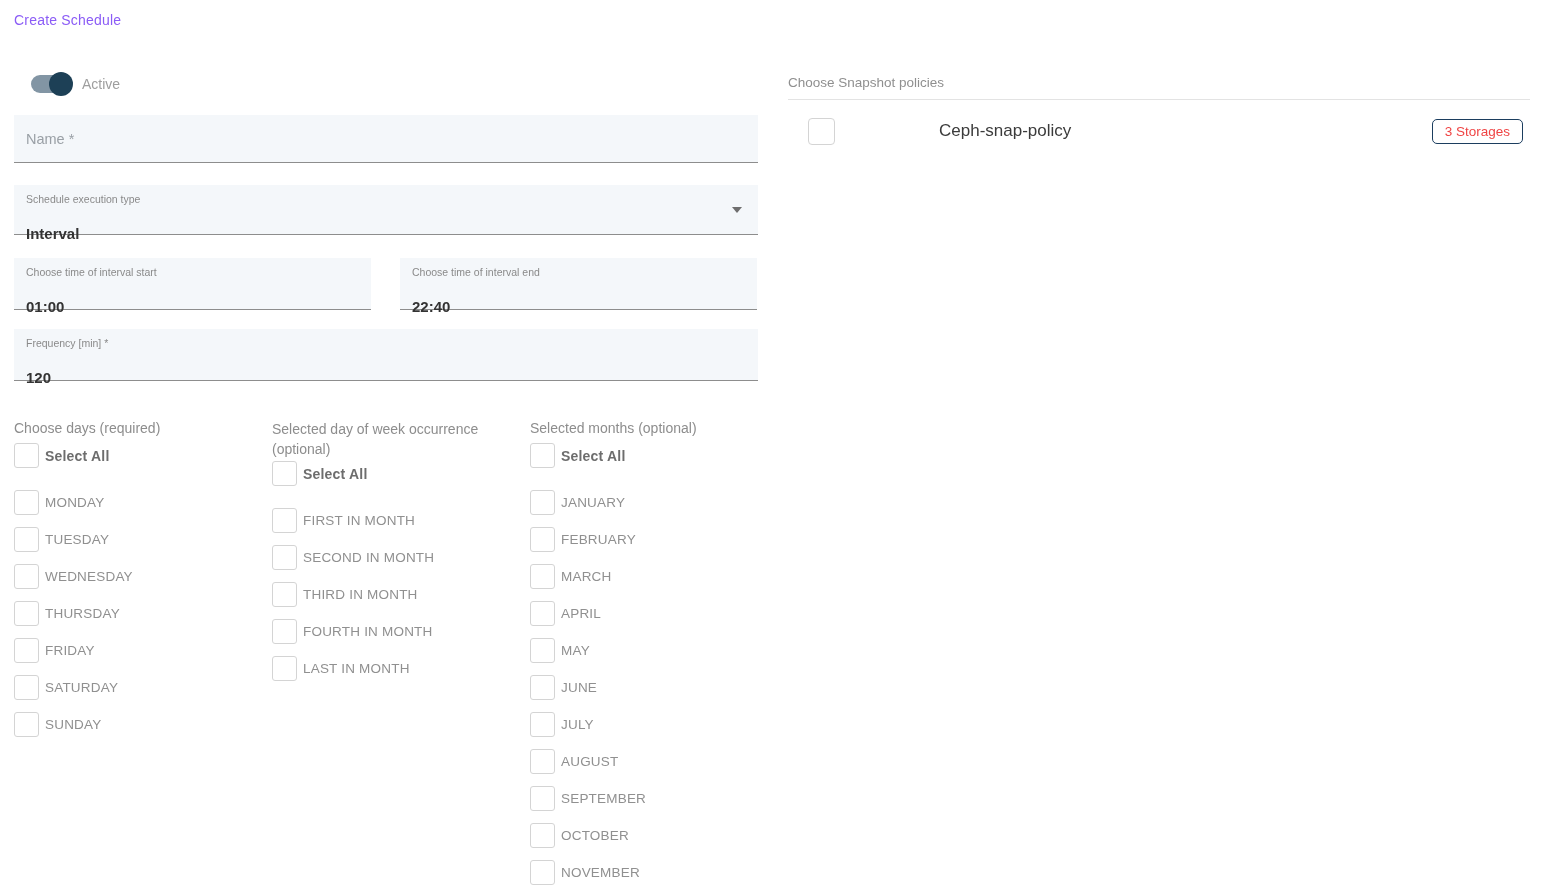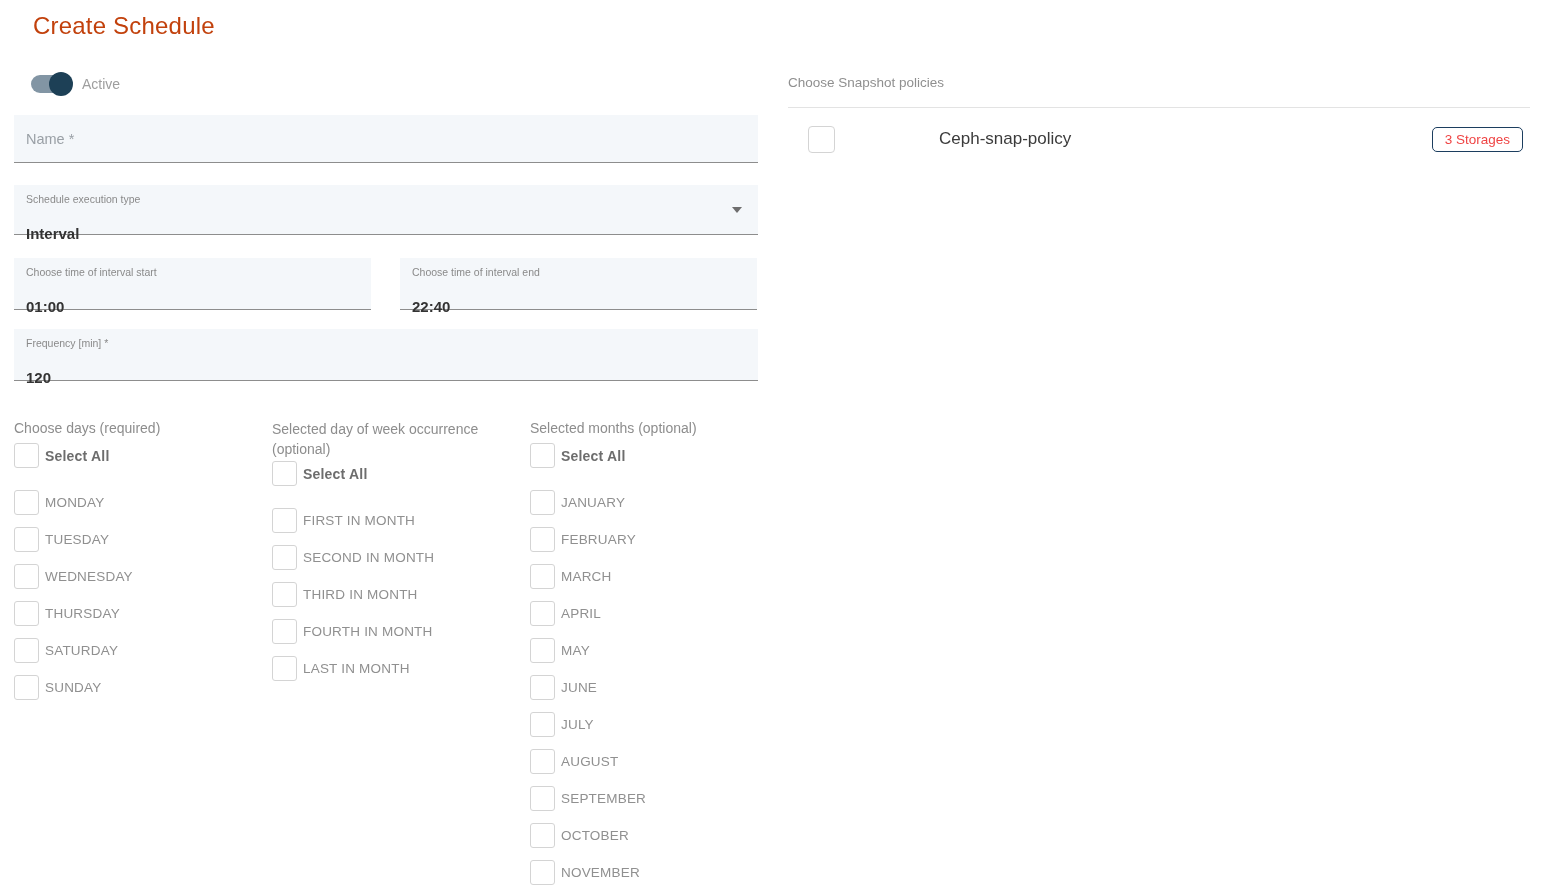--- a/index.html
+++ b/index.html
@@ -7,21 +7,21 @@
   body {
     position:relative;
     background:#ffffff;
     font-family:"Liberation Sans", sans-serif;
     overflow:hidden;
     color:#3c3c3c;
   }
 
   .page-title {
     position:absolute; left:14px; top:12px;
-    font-size:24px; color:#c2410c; letter-spacing:.2px;margin-left:19px;
+    font-size:14px; color:#8b5cf6; letter-spacing:.2px;
   }
 
   
   .toggle-row {
     position:absolute; left:31px; top:72px;
     display:flex; align-items:center; height:24px;
   }
   .toggle { position:relative; width:37px; height:24px; cursor:pointer; }
   .toggle .track {
     position:absolute; left:0; top:3px; width:37px; height:18px;
@@ -83,21 +83,21 @@
   .cb-label {
     margin-left:6px; font-size:13.5px; color:#909090; letter-spacing:.2px;
   }
   .cb-label.bold {
     font-size:14px; font-weight:bold; color:#6d6d6d;
   }
 
   
   .snap-panel { position:absolute; left:788px; top:74px; width:742px; }
   .snap-header {
-    font-size:13.5px; color:#8f8f8f; line-height:17px; padding-bottom:16px;
+    font-size:13.5px; color:#8f8f8f; line-height:17px; padding-bottom:8px;
     border-bottom:1px solid #e3e3e3;
   }
   .policy-row {
     display:flex; align-items:center; margin-top:6px; height:50px;
   }
   .policy-row .checkbox { margin-left:20px; width:27px; height:27px; border-radius:4px; }
   .policy-name { margin-left:104px; font-size:17px; color:#3b3b3b; }
   .storage-badge {
     margin-left:auto; margin-right:7px;
     border:1.5px solid #1c3e5f; border-radius:5px; background:#ffffff;
@@ -161,20 +161,24 @@
   <div class="cb-row">
     <div class="checkbox"></div>
     <span class="cb-label">WEDNESDAY</span>
   </div>
   <div class="cb-row">
     <div class="checkbox"></div>
     <span class="cb-label">THURSDAY</span>
   </div>
   <div class="cb-row">
     <div class="checkbox"></div>
+    <span class="cb-label">FRIDAY</span>
+  </div>
+  <div class="cb-row">
+    <div class="checkbox"></div>
     <span class="cb-label">SATURDAY</span>
   </div>
   <div class="cb-row">
     <div class="checkbox"></div>
     <span class="cb-label">SUNDAY</span>
   </div>
 </div>
 
 <div class="cb-col col-occ">
   <div class="cb-col-header">Selected day of week occurrence (optional)</div>

